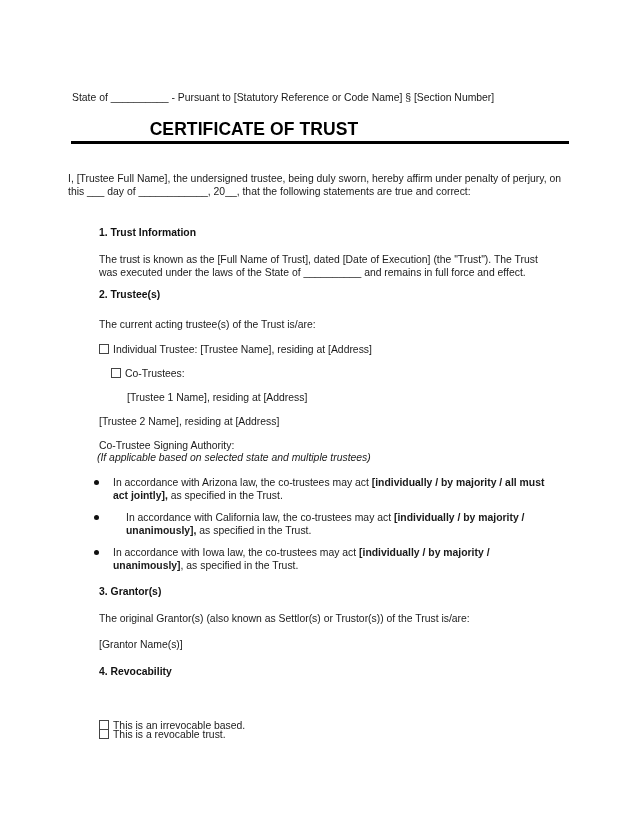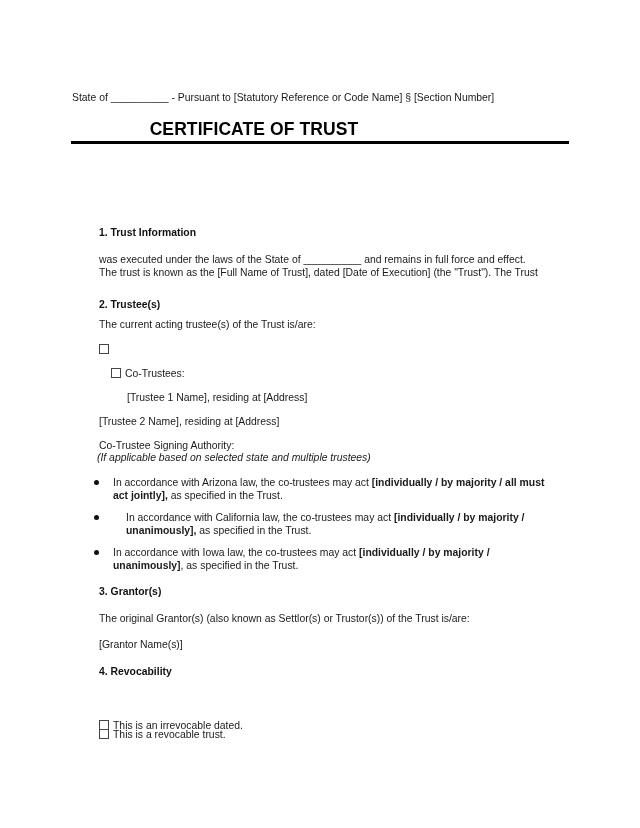--- a/index.html
+++ b/index.html
@@ -55,33 +55,35 @@
 <body>
 
 <div>
 
   <div class="abs header-line">State of __________ - Pursuant to [Statutory Reference or Code Name] § [Section Number]</div>
 
   <div class="abs title">CERTIFICATE OF TRUST</div>
   <div class="title-rule"></div>
 
   <div class="abs intro">
+    <div>I, [Trustee Full Name], the undersigned trustee, being duly sworn, hereby affirm under penalty of perjury, on</div>
+    <div>this ___ day of ____________, 20__, that the following statements are true and correct:</div>
   </div>
 
   <div class="abs heading" style="left:99px; top:226px;">1. Trust Information</div>
   <div class="abs" style="left:99px; top:253px;">
+    <div>The trust is known as the [Full Name of Trust], dated [Date of Execution] (the "Trust"). The Trust</div>
     <div>was executed under the laws of the State of __________ and remains in full force and effect.</div>
-    <div>The trust is known as the [Full Name of Trust], dated [Date of Execution] (the "Trust"). The Trust</div>
   </div>
 
-  <div class="abs heading" style="left:99px; top:298px;">2. Trustee(s)</div>
+  <div class="abs heading" style="left:99px; top:288px;">2. Trustee(s)</div>
   <div class="abs" style="left:99px; top:318px;">The current acting trustee(s) of the Trust is/are:</div>
 
   <div class="abs" style="left:99px; top:343px;">
-    <span class="cb"></span>
+    <span class="cb"></span><span>Individual Trustee: [Trustee Name], residing at [Address]</span>
   </div>
   <div class="abs" style="left:99px; top:367px;padding-left:12px;">
     <span class="cb"></span><span>Co-Trustees:</span>
   </div>
 
   <div class="abs" style="left:99px; top:391px;padding-left:28px;">[Trustee 1 Name], residing at [Address]</div>
   <div class="abs" style="left:99px; top:415px;">[Trustee 2 Name], residing at [Address]</div>
 
   <div class="abs" style="left:99px; top:439px;">Co-Trustee Signing Authority:</div>
   <div class="abs ital" style="left:97px; top:451px;">(If applicable based on selected state and multiple trustees)</div>
@@ -108,16 +110,16 @@
 
   <div class="abs heading" style="left:99px; top:585px;">3. Grantor(s)</div>
   <div class="abs" style="left:99px; top:612px;">The original Grantor(s) (also known as Settlor(s) or Trustor(s)) of the Trust is/are:</div>
   <div class="abs" style="left:99px; top:638px;">[Grantor Name(s)]</div>
 
   <div class="abs heading" style="left:99px; top:665px;">4. Revocability</div>
   <div class="abs" style="left:99px; top:692px;margin-top:36px;">
     <span class="cb"></span><span>This is a revocable trust.</span>
   </div>
   <div class="abs" style="left:99px; top:719px;">
-    <span class="cb"></span><span>This is an irrevocable dated.</span>
+    <span class="cb"></span><span>This is an irrevocable based.</span>
   </div>
 
 </div>
 
 </body></html>

